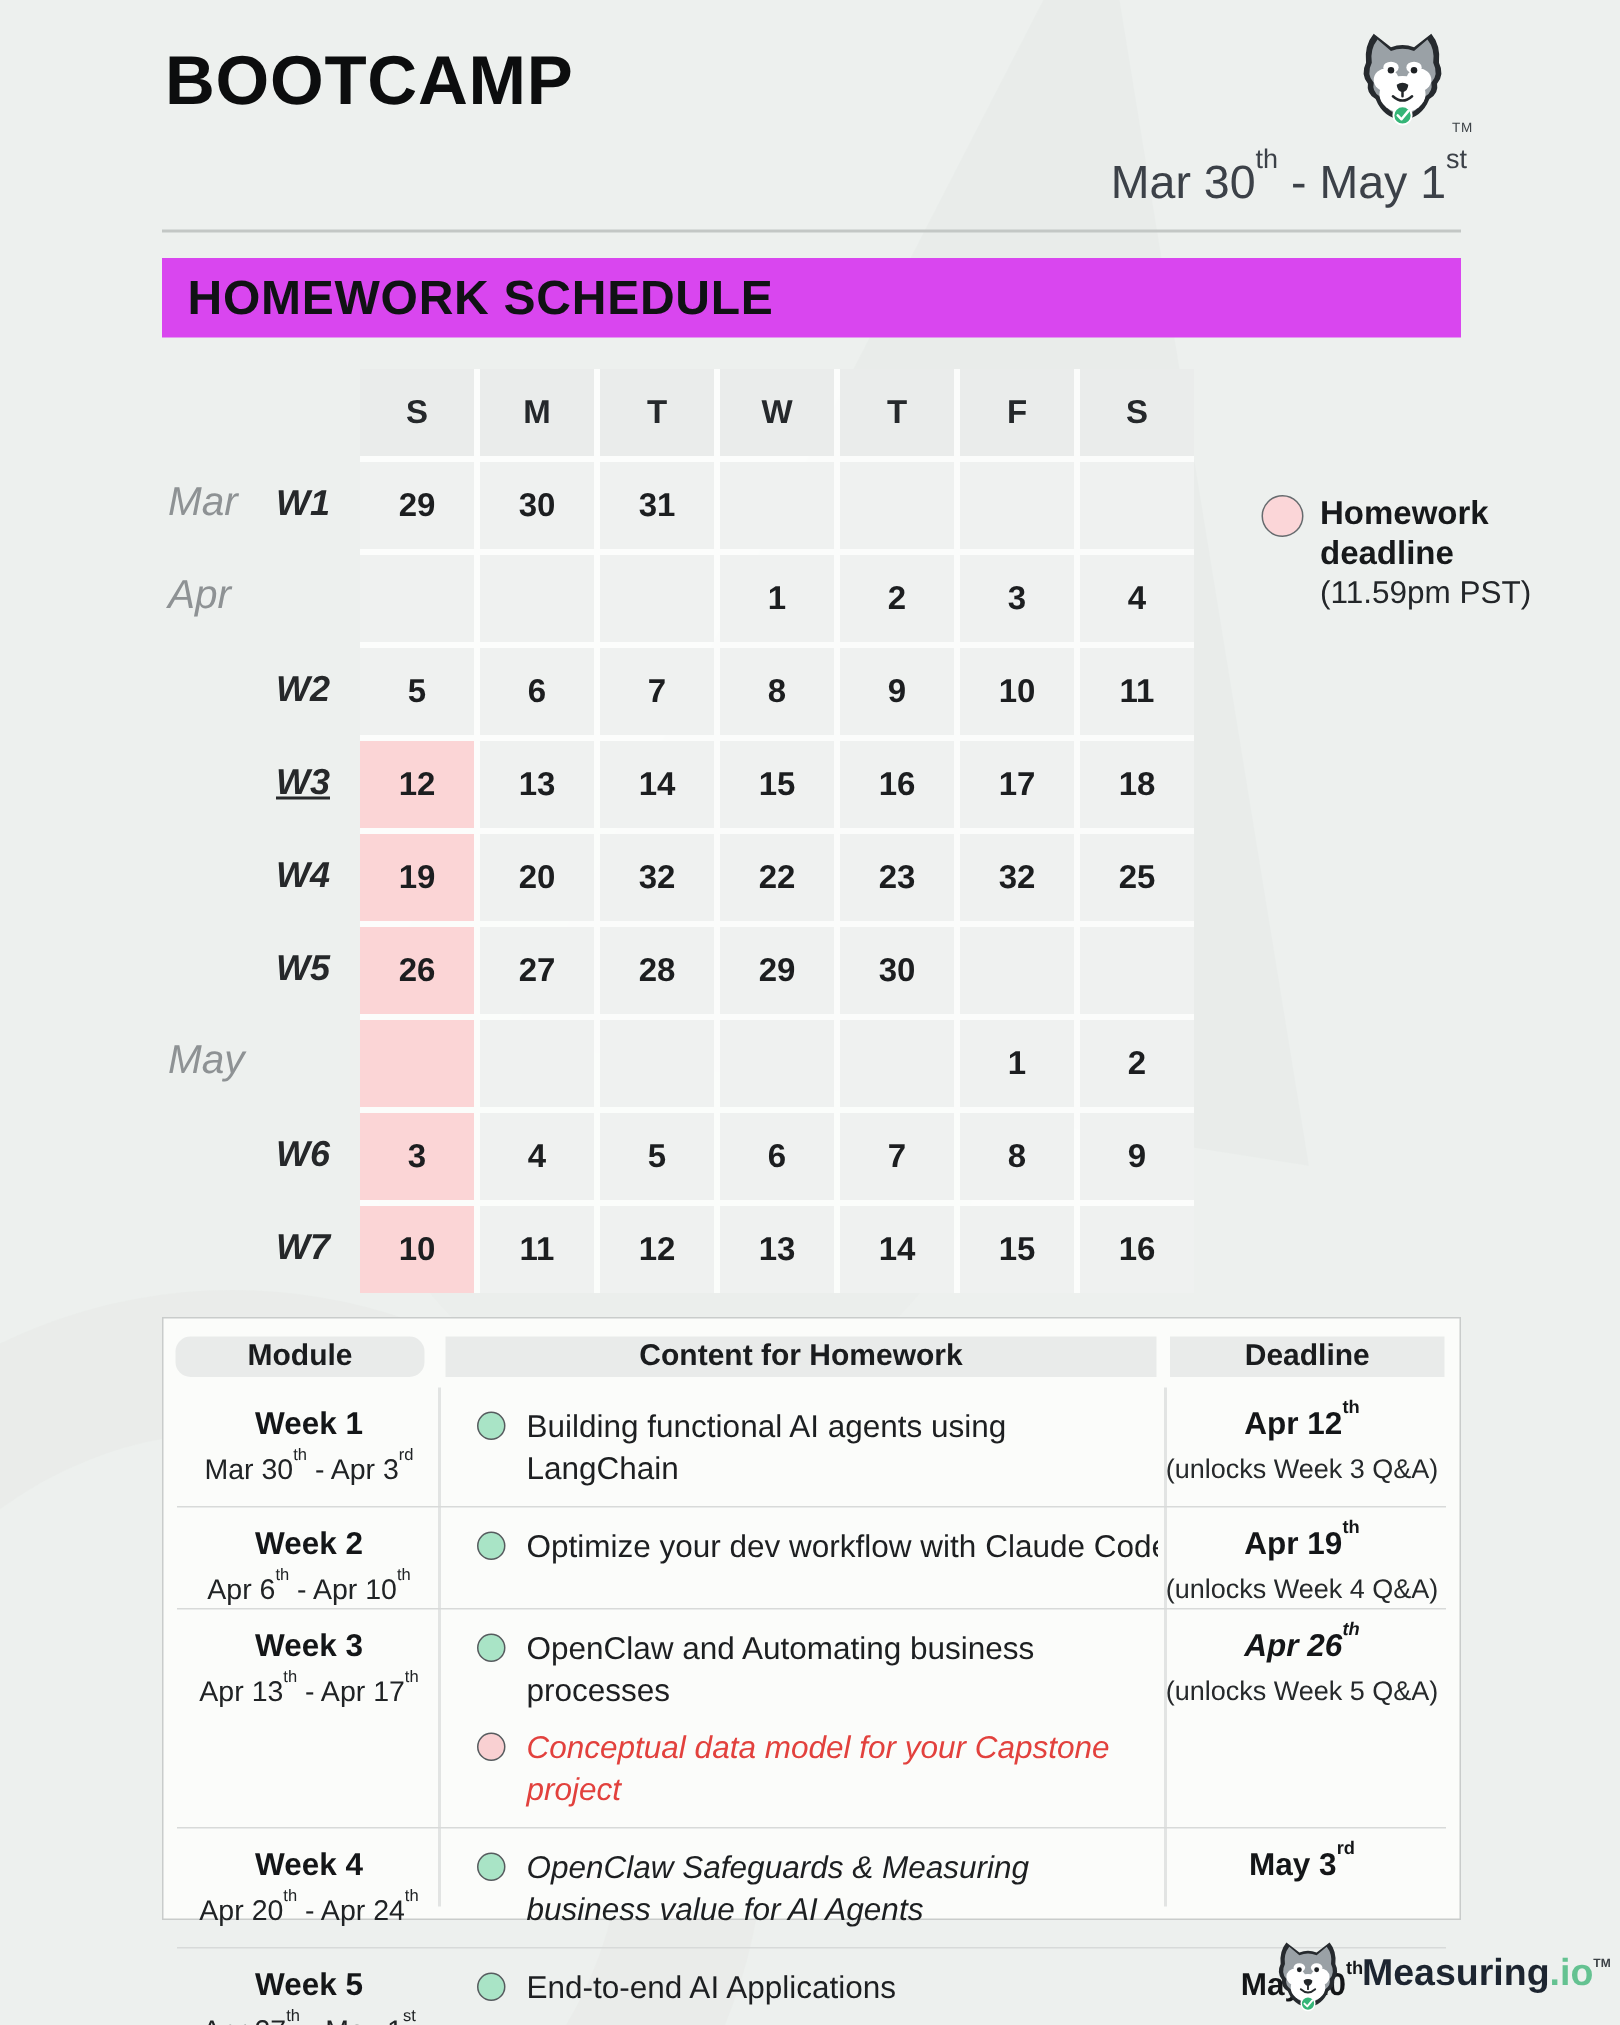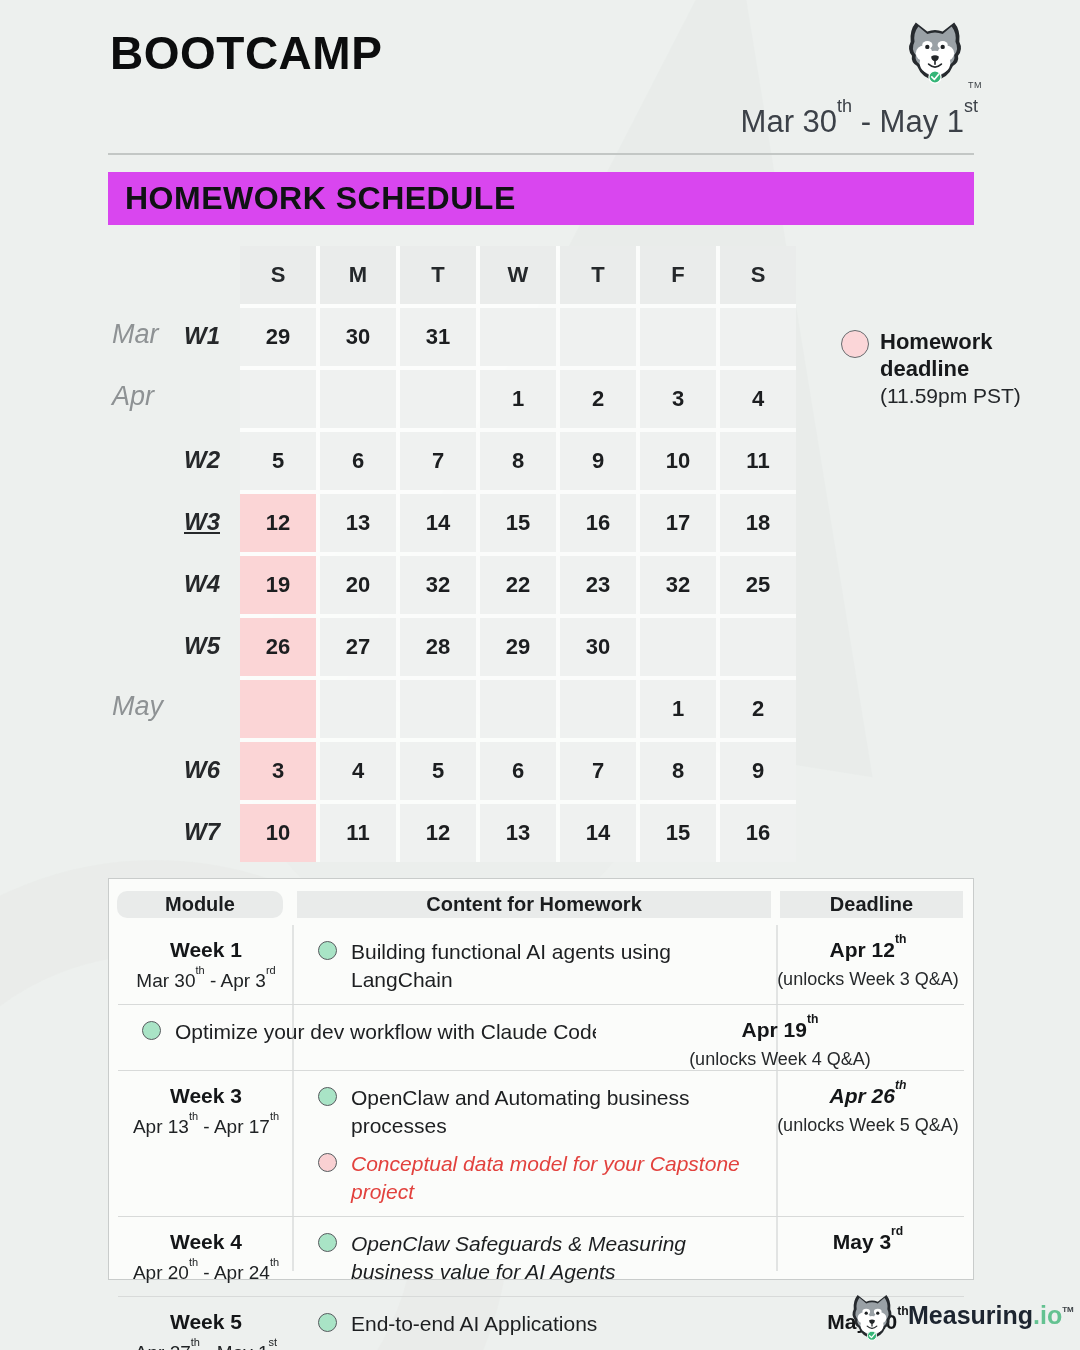--- a/index.html
+++ b/index.html
@@ -293,20 +293,24 @@
                 <span class="bullet b-green"></span>
                 <span class="item-text">Building functional AI agents using LangChain</span>
               </div>
             </div>
             <div class="t-deadline">
               <div class="deadline-main">Apr 12<sup>th</sup></div>
               <div class="deadline-sub">(unlocks Week 3 Q&amp;A)</div>
             </div>
           </div>
           <div class="t-row">
+            <div class="t-module">
+              <span class="module-title">Week 2</span>
+              <div class="module-dates">Apr 6<sup>th</sup> - Apr 10<sup>th</sup></div>
+            </div>
             <div class="t-content">
               <div class="item">
                 <span class="bullet b-green"></span>
                 <span class="item-text  nowrap">Optimize your dev workflow with Claude Code and Codex</span>
               </div>
             </div>
             <div class="t-deadline">
               <div class="deadline-main">Apr 19<sup>th</sup></div>
               <div class="deadline-sub">(unlocks Week 4 Q&amp;A)</div>
             </div>

